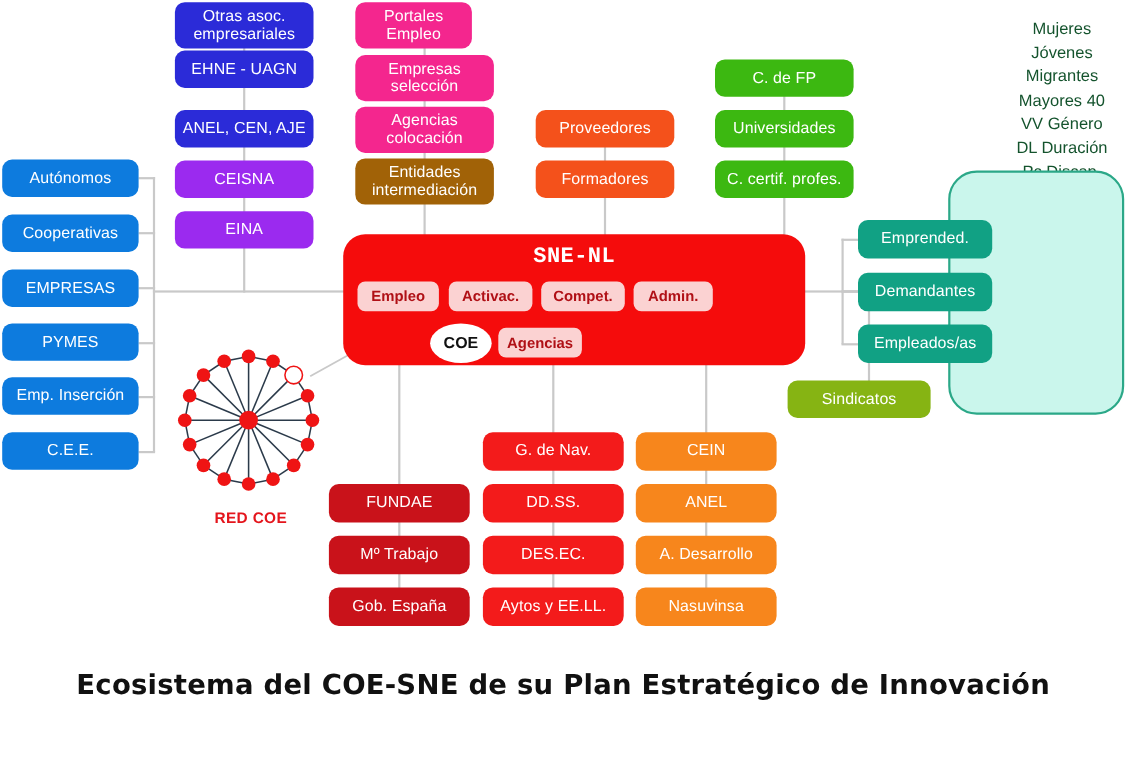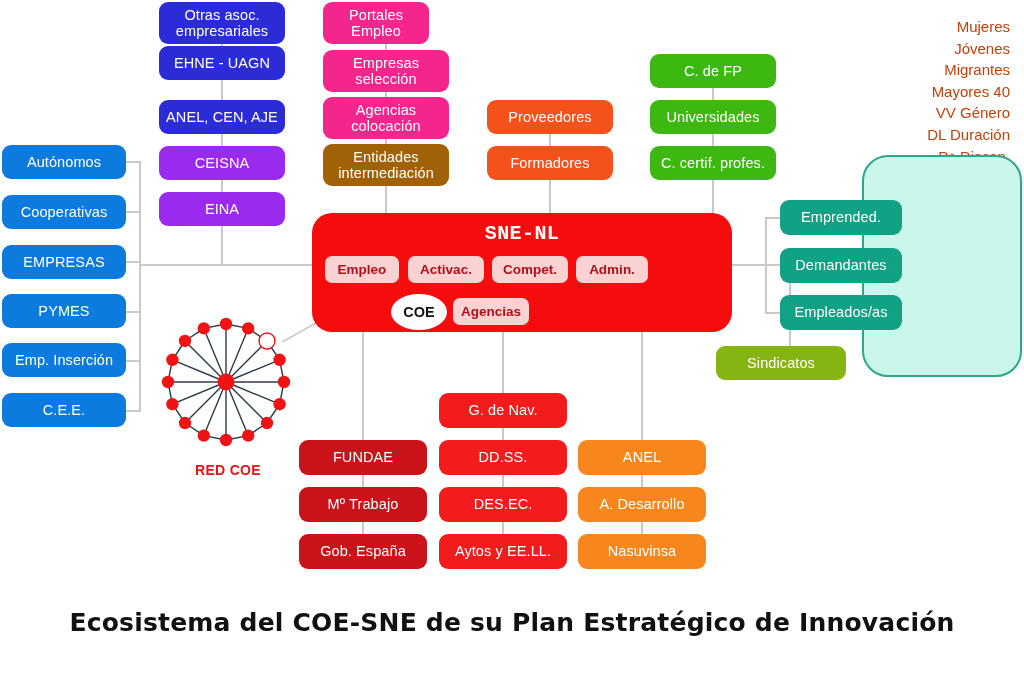--- a/index.html
+++ b/index.html
@@ -96,22 +96,22 @@
     width: 160px; height: 222px;
     background: #CAF6EC;
     border: 2px solid #2BA888;
     border-radius: 26px;
     box-sizing: border-box;
     z-index: 2;
   }
   #cyan-list {
     position: absolute;
     right: 14px; top: 16px;
-    text-align: right;
-    color: #c2410c;
+    text-align: center;
+    color: #14532d;
     font-size: 15px;
     line-height: 1.44;
   }
   #cyan-list div { white-space: nowrap; }
 
   
   #netgraph {
     position: absolute;
     left: 148px; top: 310px;
     width: 160px; height: 150px;
@@ -312,20 +312,23 @@
   <div class="node" style="left:439px; top:440px; width:128px; height:35px; background:#F31B1B;">
     <span>DD.SS.</span>
   </div>
   <div class="node" style="left:439px; top:487px; width:128px; height:35px; background:#F31B1B;">
     <span>DES.EC.</span>
   </div>
   <div class="node" style="left:439px; top:534px; width:128px; height:35px; background:#F31B1B;">
     <span>Aytos y EE.LL.</span>
   </div>
 
+  <div class="node" style="left:578px; top:393px; width:128px; height:35px; background:#F7861C;">
+    <span>CEIN</span>
+  </div>
   <div class="node" style="left:578px; top:440px; width:128px; height:35px; background:#F7861C;">
     <span>ANEL</span>
   </div>
   <div class="node" style="left:578px; top:487px; width:128px; height:35px; background:#F7861C;">
     <span>A. Desarrollo</span>
   </div>
   <div class="node" style="left:578px; top:534px; width:128px; height:35px; background:#F7861C;">
     <span>Nasuvinsa</span>
   </div>
 

